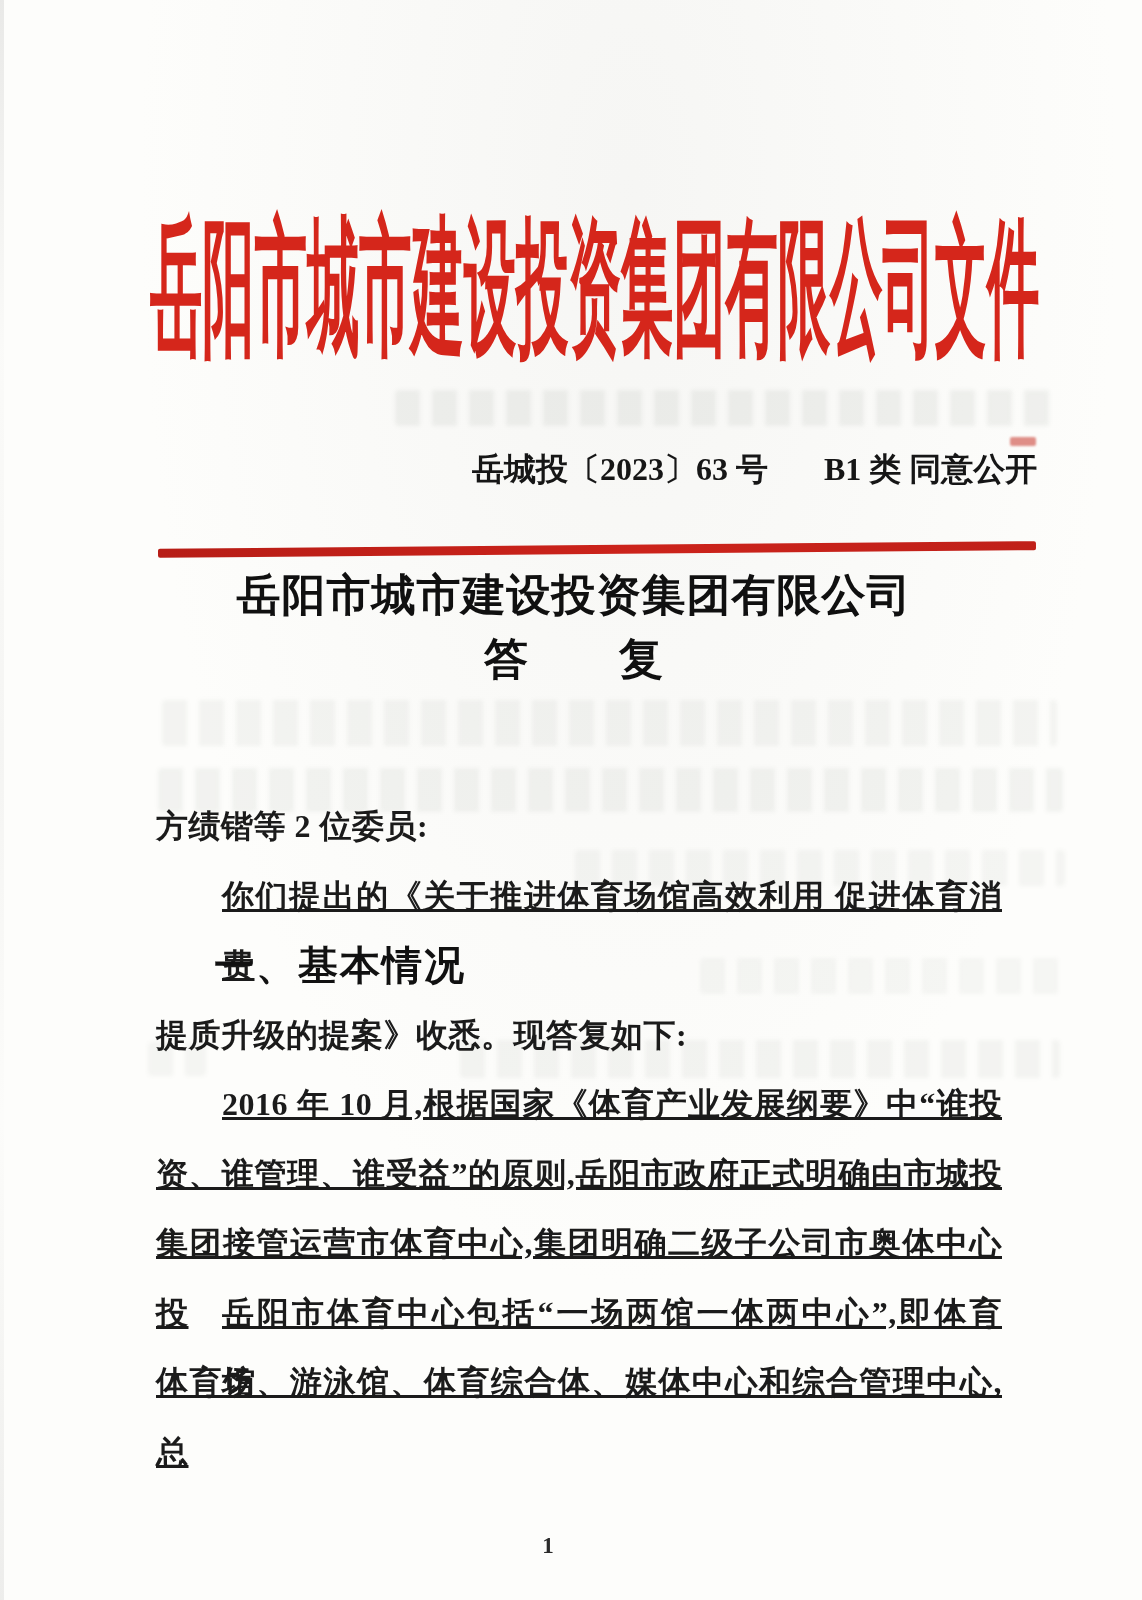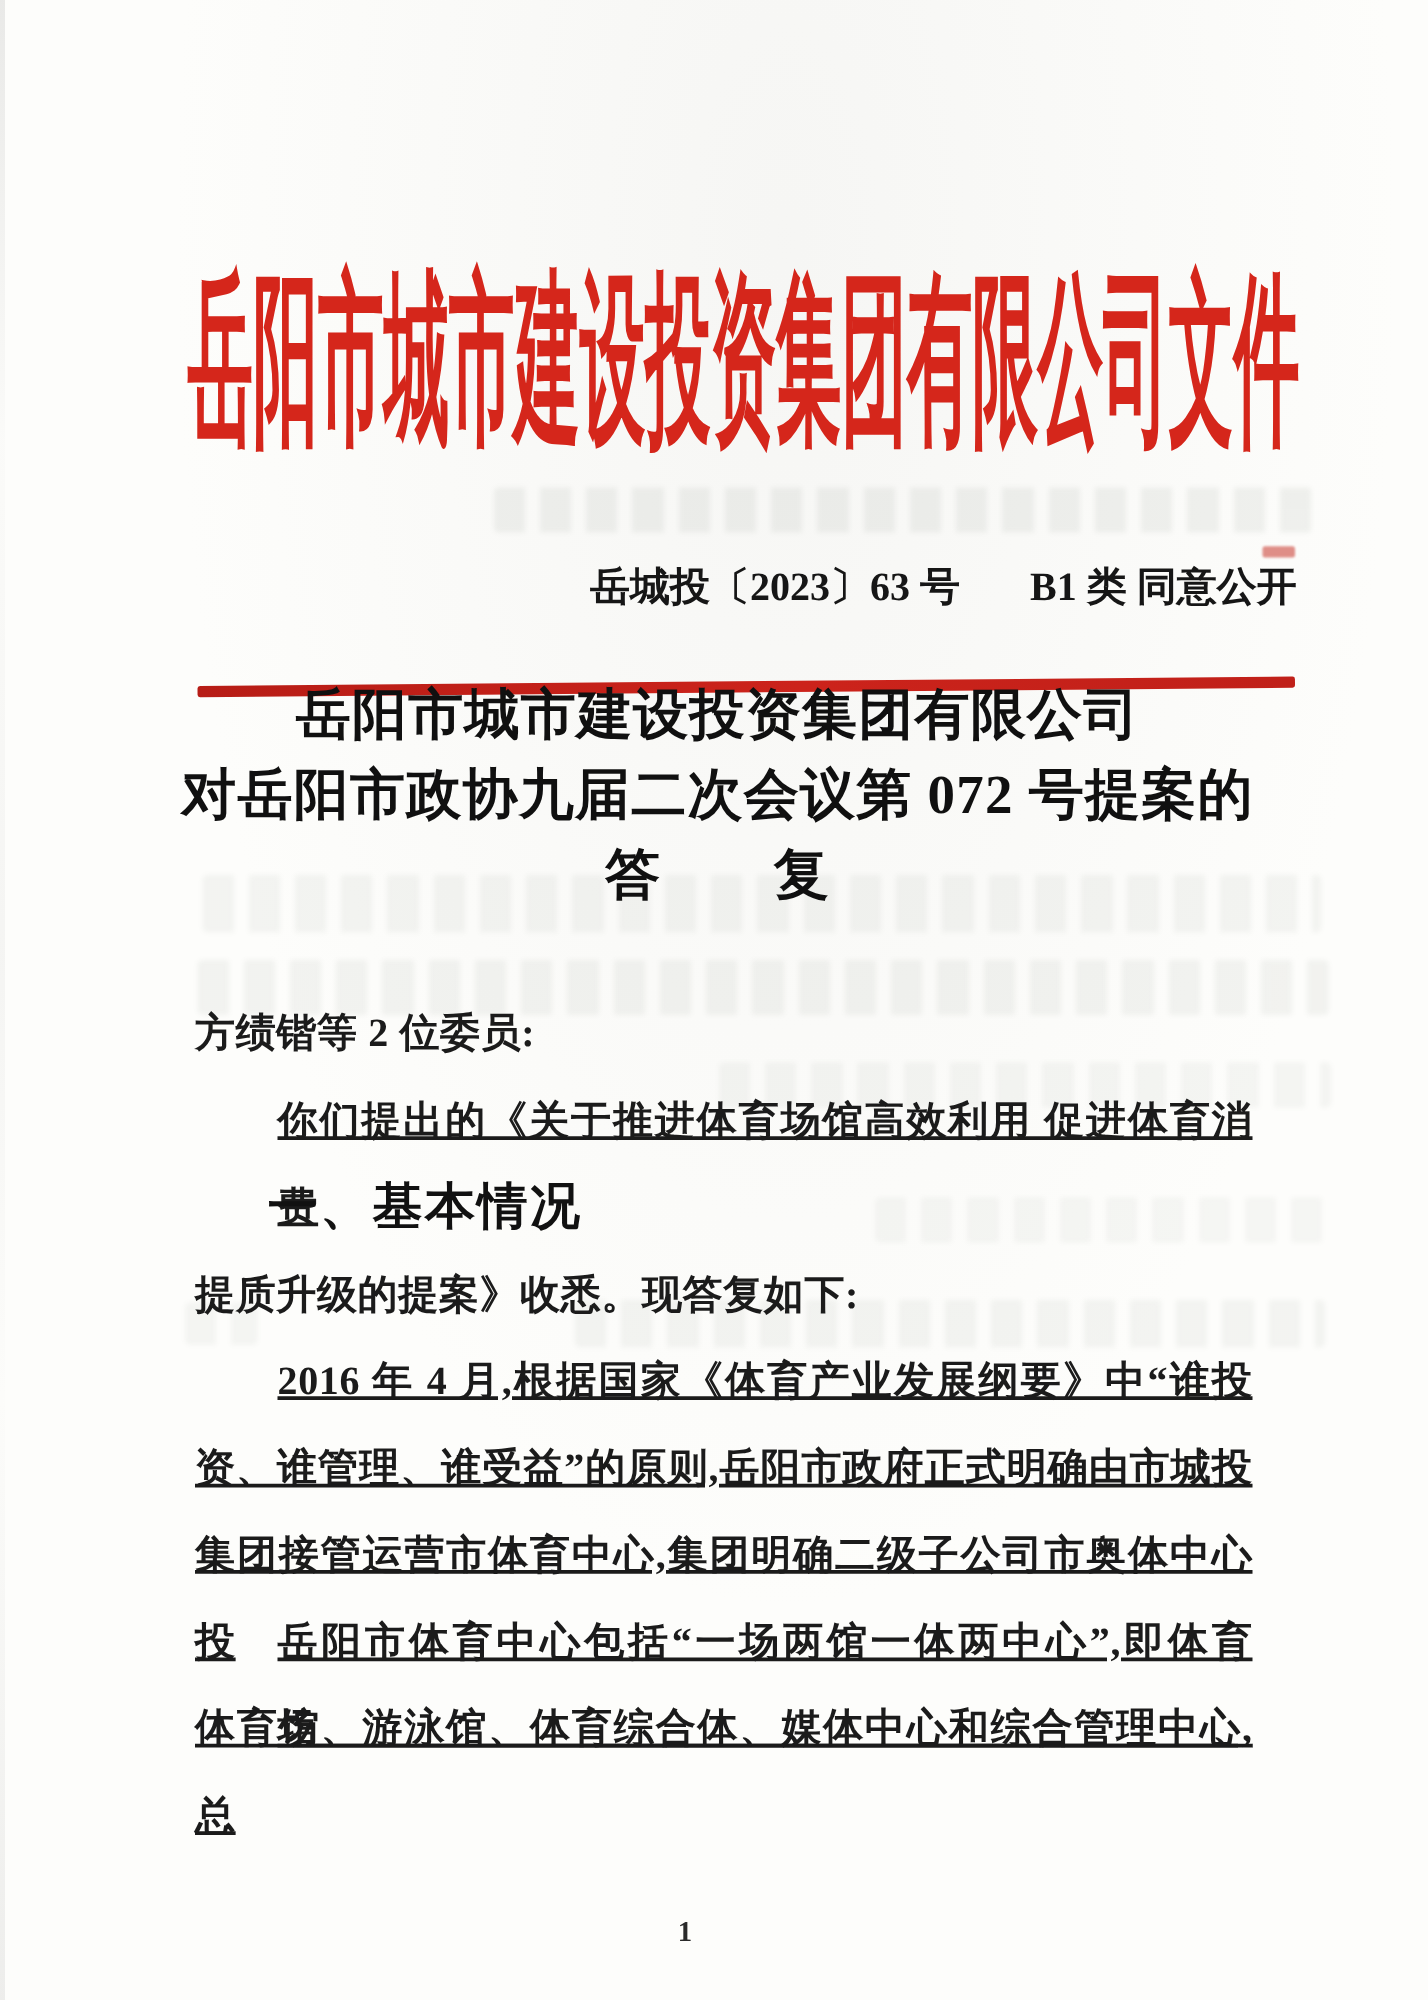--- a/index.html
+++ b/index.html
@@ -44,21 +44,21 @@
     align-items: center;
   }
   .red-rule {
     position: absolute; left: 158px; top: 545px;
     width: 878px; height: 9px;
     background: linear-gradient(to right, #b71d16, #cc231b 55%, #c02019);
     transform: rotate(-0.5deg);
     border-radius: 2px;
   }
   .doc-title {
-    position: absolute; left: 134px; top: 540px; width: 880px;
+    position: absolute; left: 134px; top: 564px; width: 880px;
     text-align: center;
     font-size: 44px; font-weight: 700; color: #101010;
     line-height: 64px; letter-spacing: 1px;
     white-space: nowrap;
   }
   .doc-body {
     position: absolute; left: 156px; top: 792px; width: 846px;
     font-size: 32px; font-weight: 600;
     line-height: 69.5px; letter-spacing: 0.5px;
     color: #1b1b1b;
@@ -116,30 +116,29 @@
 
   <div class="doc-meta">
     <span>岳城投〔2023〕63 号</span>
     <span>B1 类 同意公开</span>
   </div>
 
   <div class="red-rule"></div>
 
   <div class="doc-title">
     <div>岳阳市城市建设投资集团有限公司</div>
-    <div>对岳阳市政协九届二次会议第 072 号提案的</div>
     <div>答　　复</div>
   </div>
 
   <div class="doc-body">
     <div class="line">方绩锴等 2 位委员:</div>
     <div class="line ind j">你们提出的《关于推进体育场馆高效利用 促进体育消费</div>
     <div class="line hd">一、基本情况</div>
     <div class="line">提质升级的提案》收悉。现答复如下:</div>
-    <div class="line ind j">2016 年 4 月,根据国家《体育产业发展纲要》中“谁投</div>
+    <div class="line ind j">2016 年 10 月,根据国家《体育产业发展纲要》中“谁投</div>
     <div class="line j">资、谁管理、谁受益”的原则,岳阳市政府正式明确由市城投</div>
     <div class="line j">集团接管运营市体育中心,集团明确二级子公司市奥体中心投</div>
     <div class="line ind j">岳阳市体育中心包括“一场两馆一体两中心”,即体育场、</div>
     <div class="line j">体育馆、游泳馆、体育综合体、媒体中心和综合管理中心,总</div>
   </div>
 
   <div class="page-num">1</div>
 
 </div>
 

